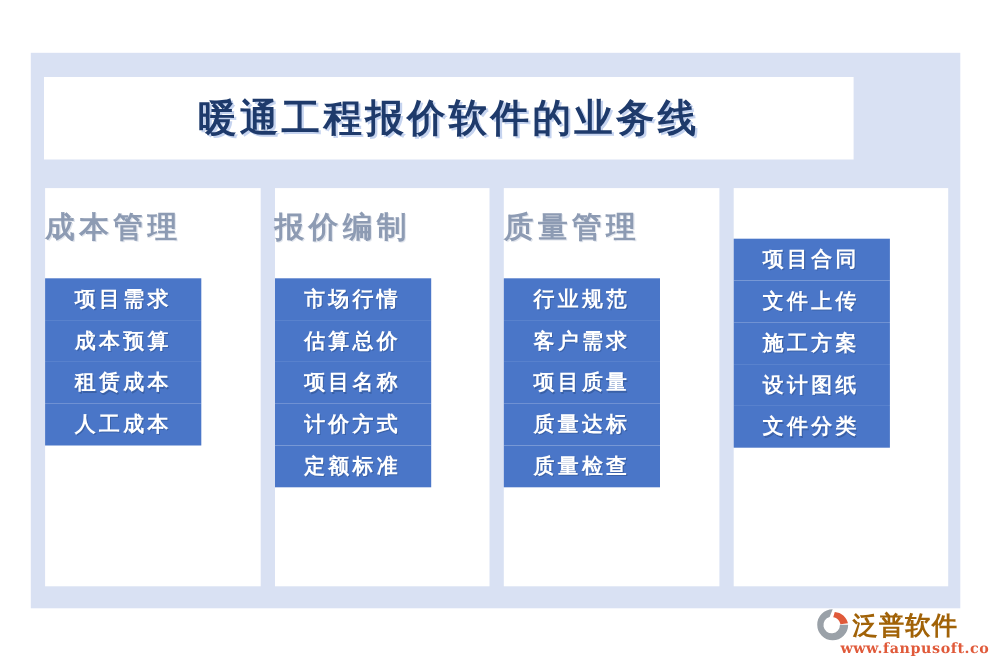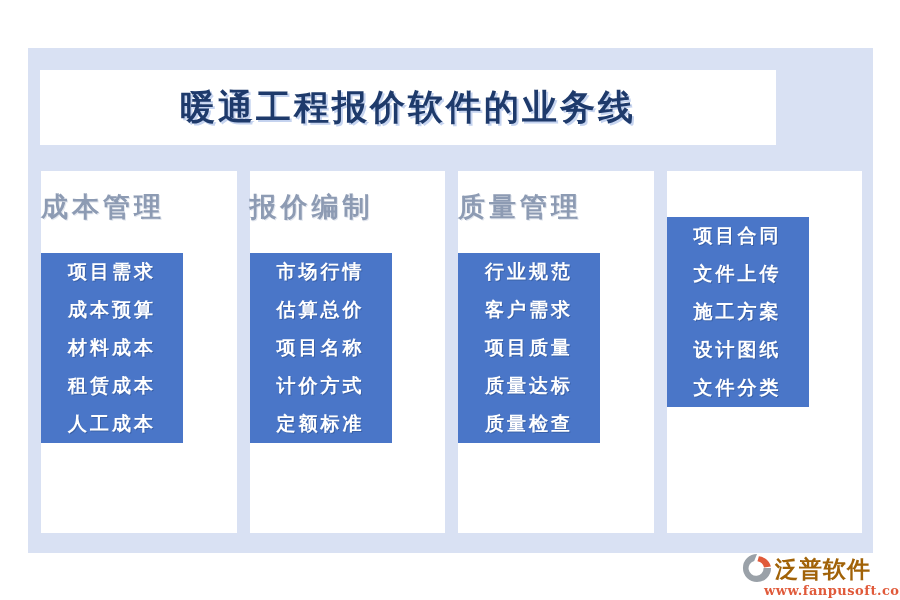--- a/index.html
+++ b/index.html
@@ -132,21 +132,20 @@
     <span class="page-title">暖通工程报价软件的业务线</span>
   </div>
 
   <div class="columns">
 
     <div class="column-card">
       <span class="column-header">成本管理</span>
       <div class="items">
         <div class="item-button">项目需求</div>
         <div class="item-button">成本预算</div>
-        <div class="item-button">材料成本</div>
         <div class="item-button">租赁成本</div>
         <div class="item-button">人工成本</div>
       </div>
     </div>
 
     <div class="column-card">
       <span class="column-header">报价编制</span>
       <div class="items">
         <div class="item-button">市场行情</div>
         <div class="item-button">估算总价</div>

